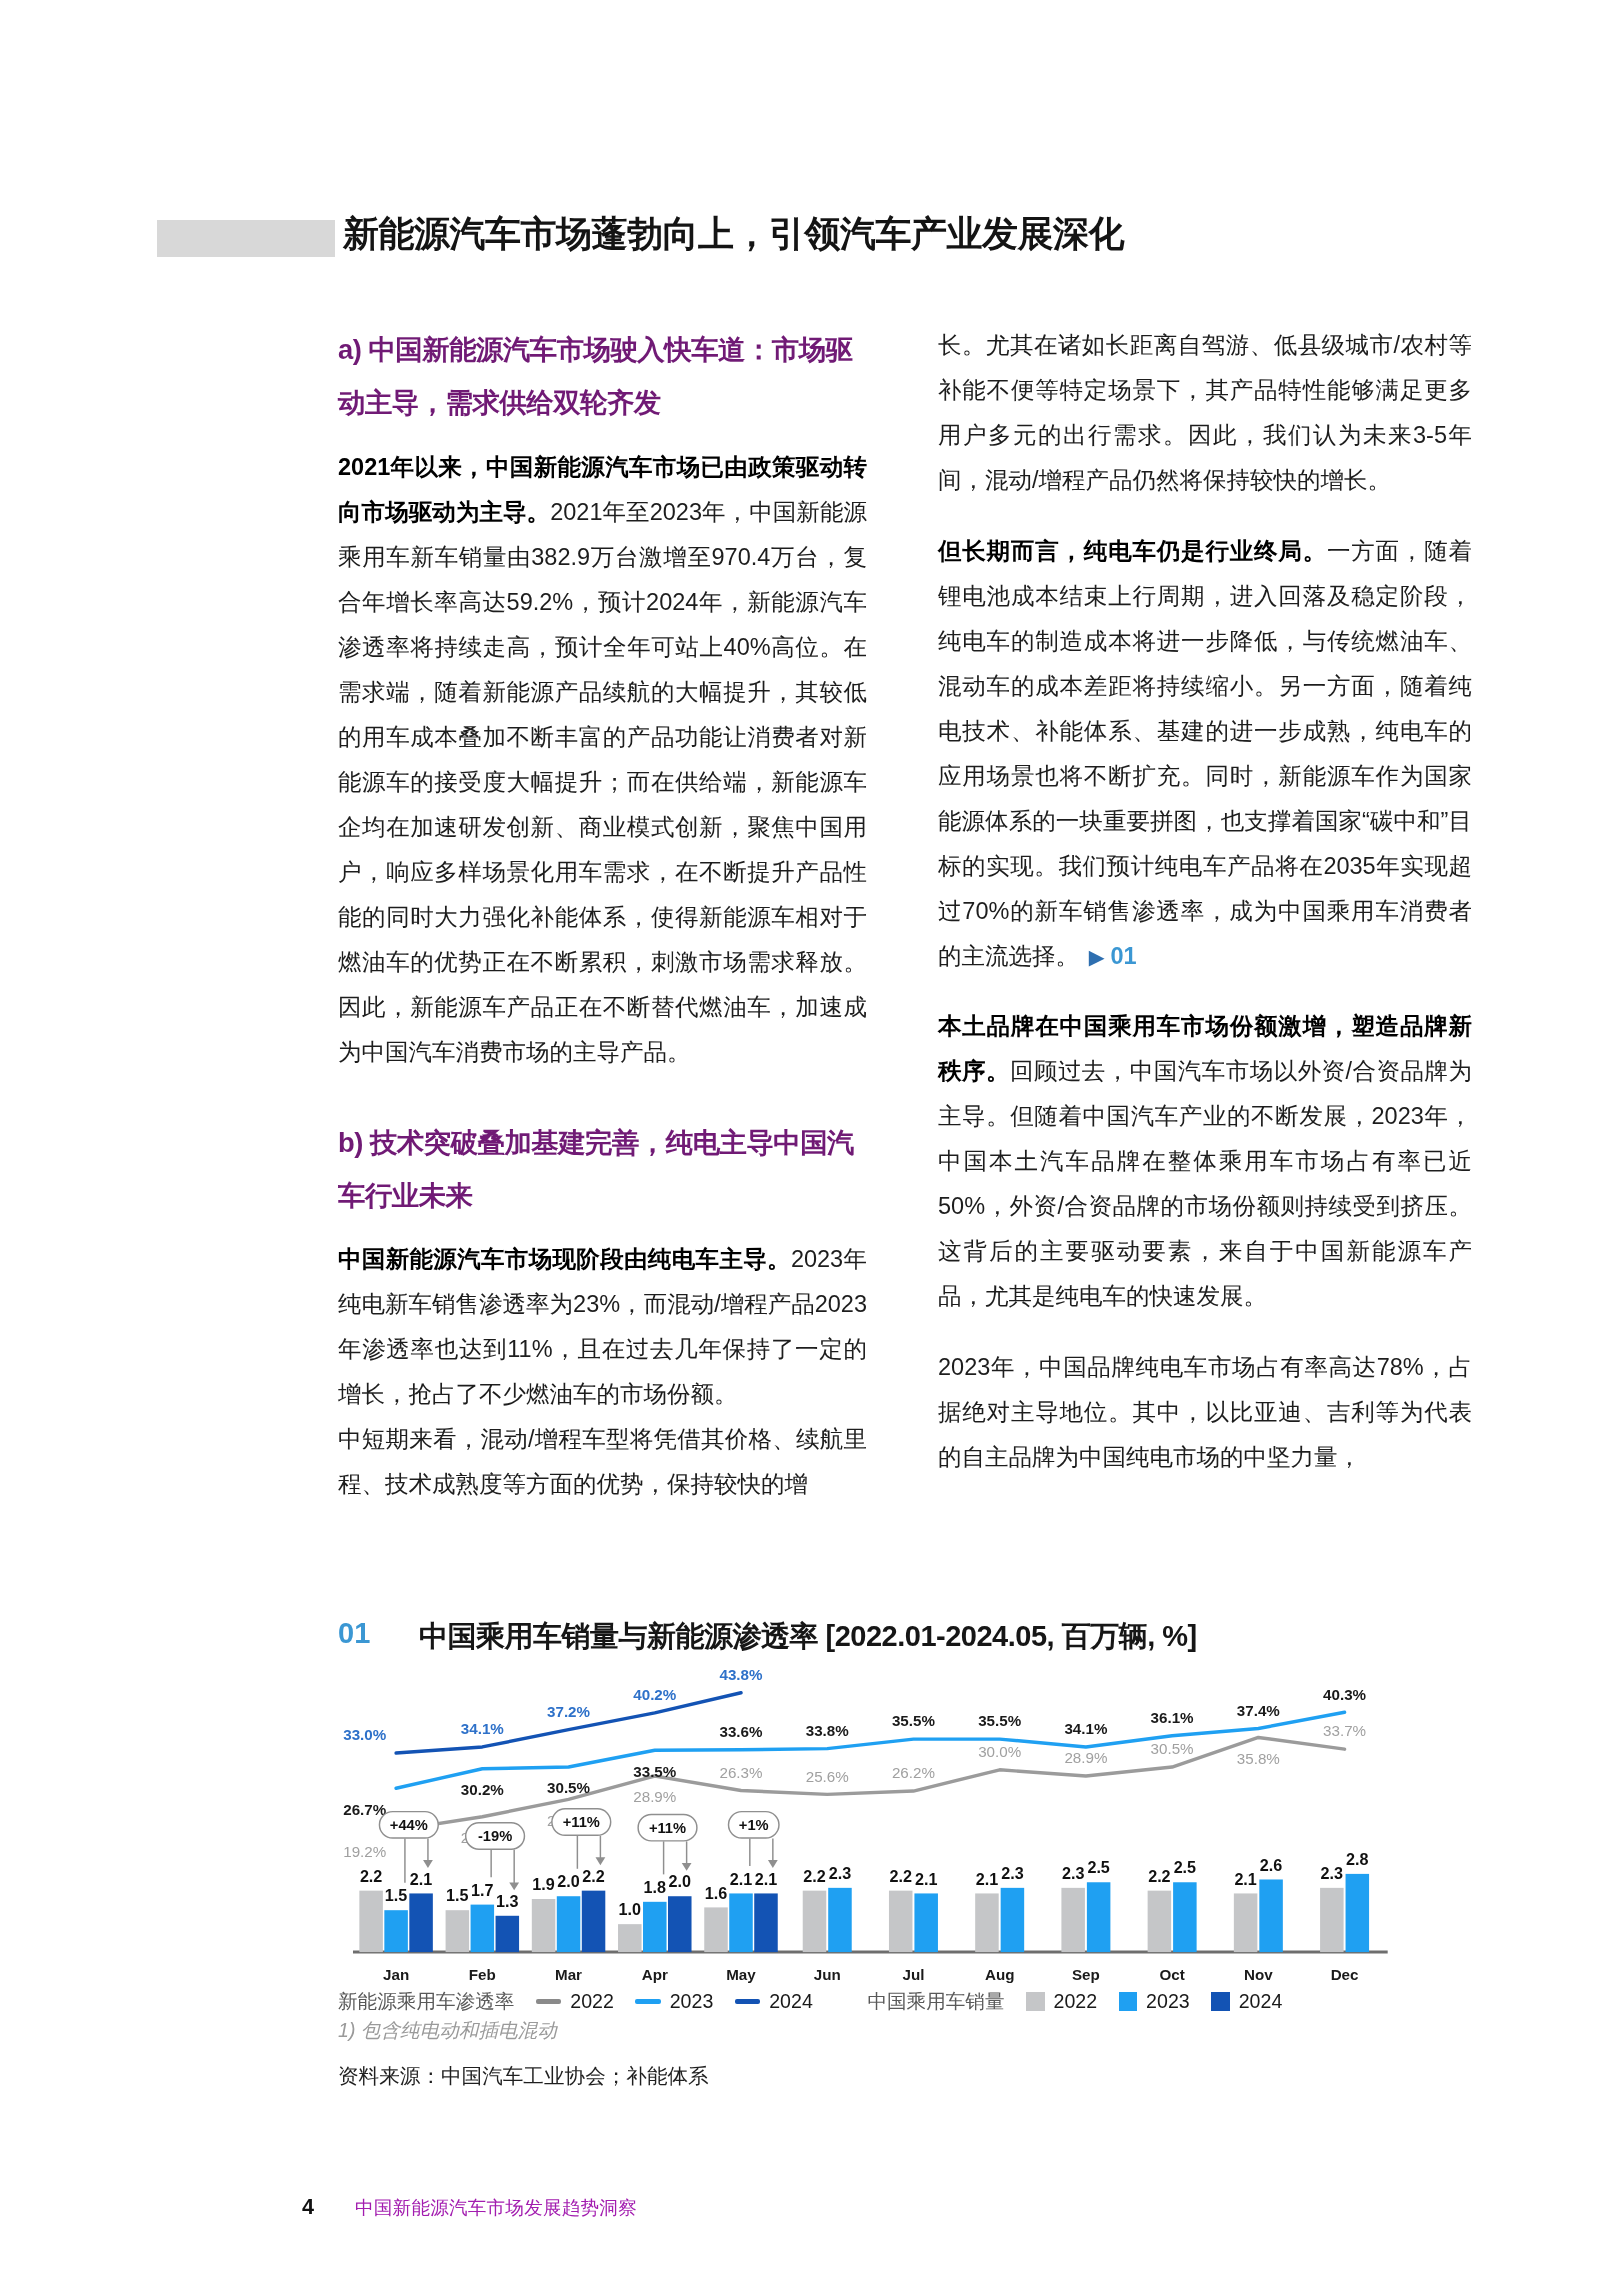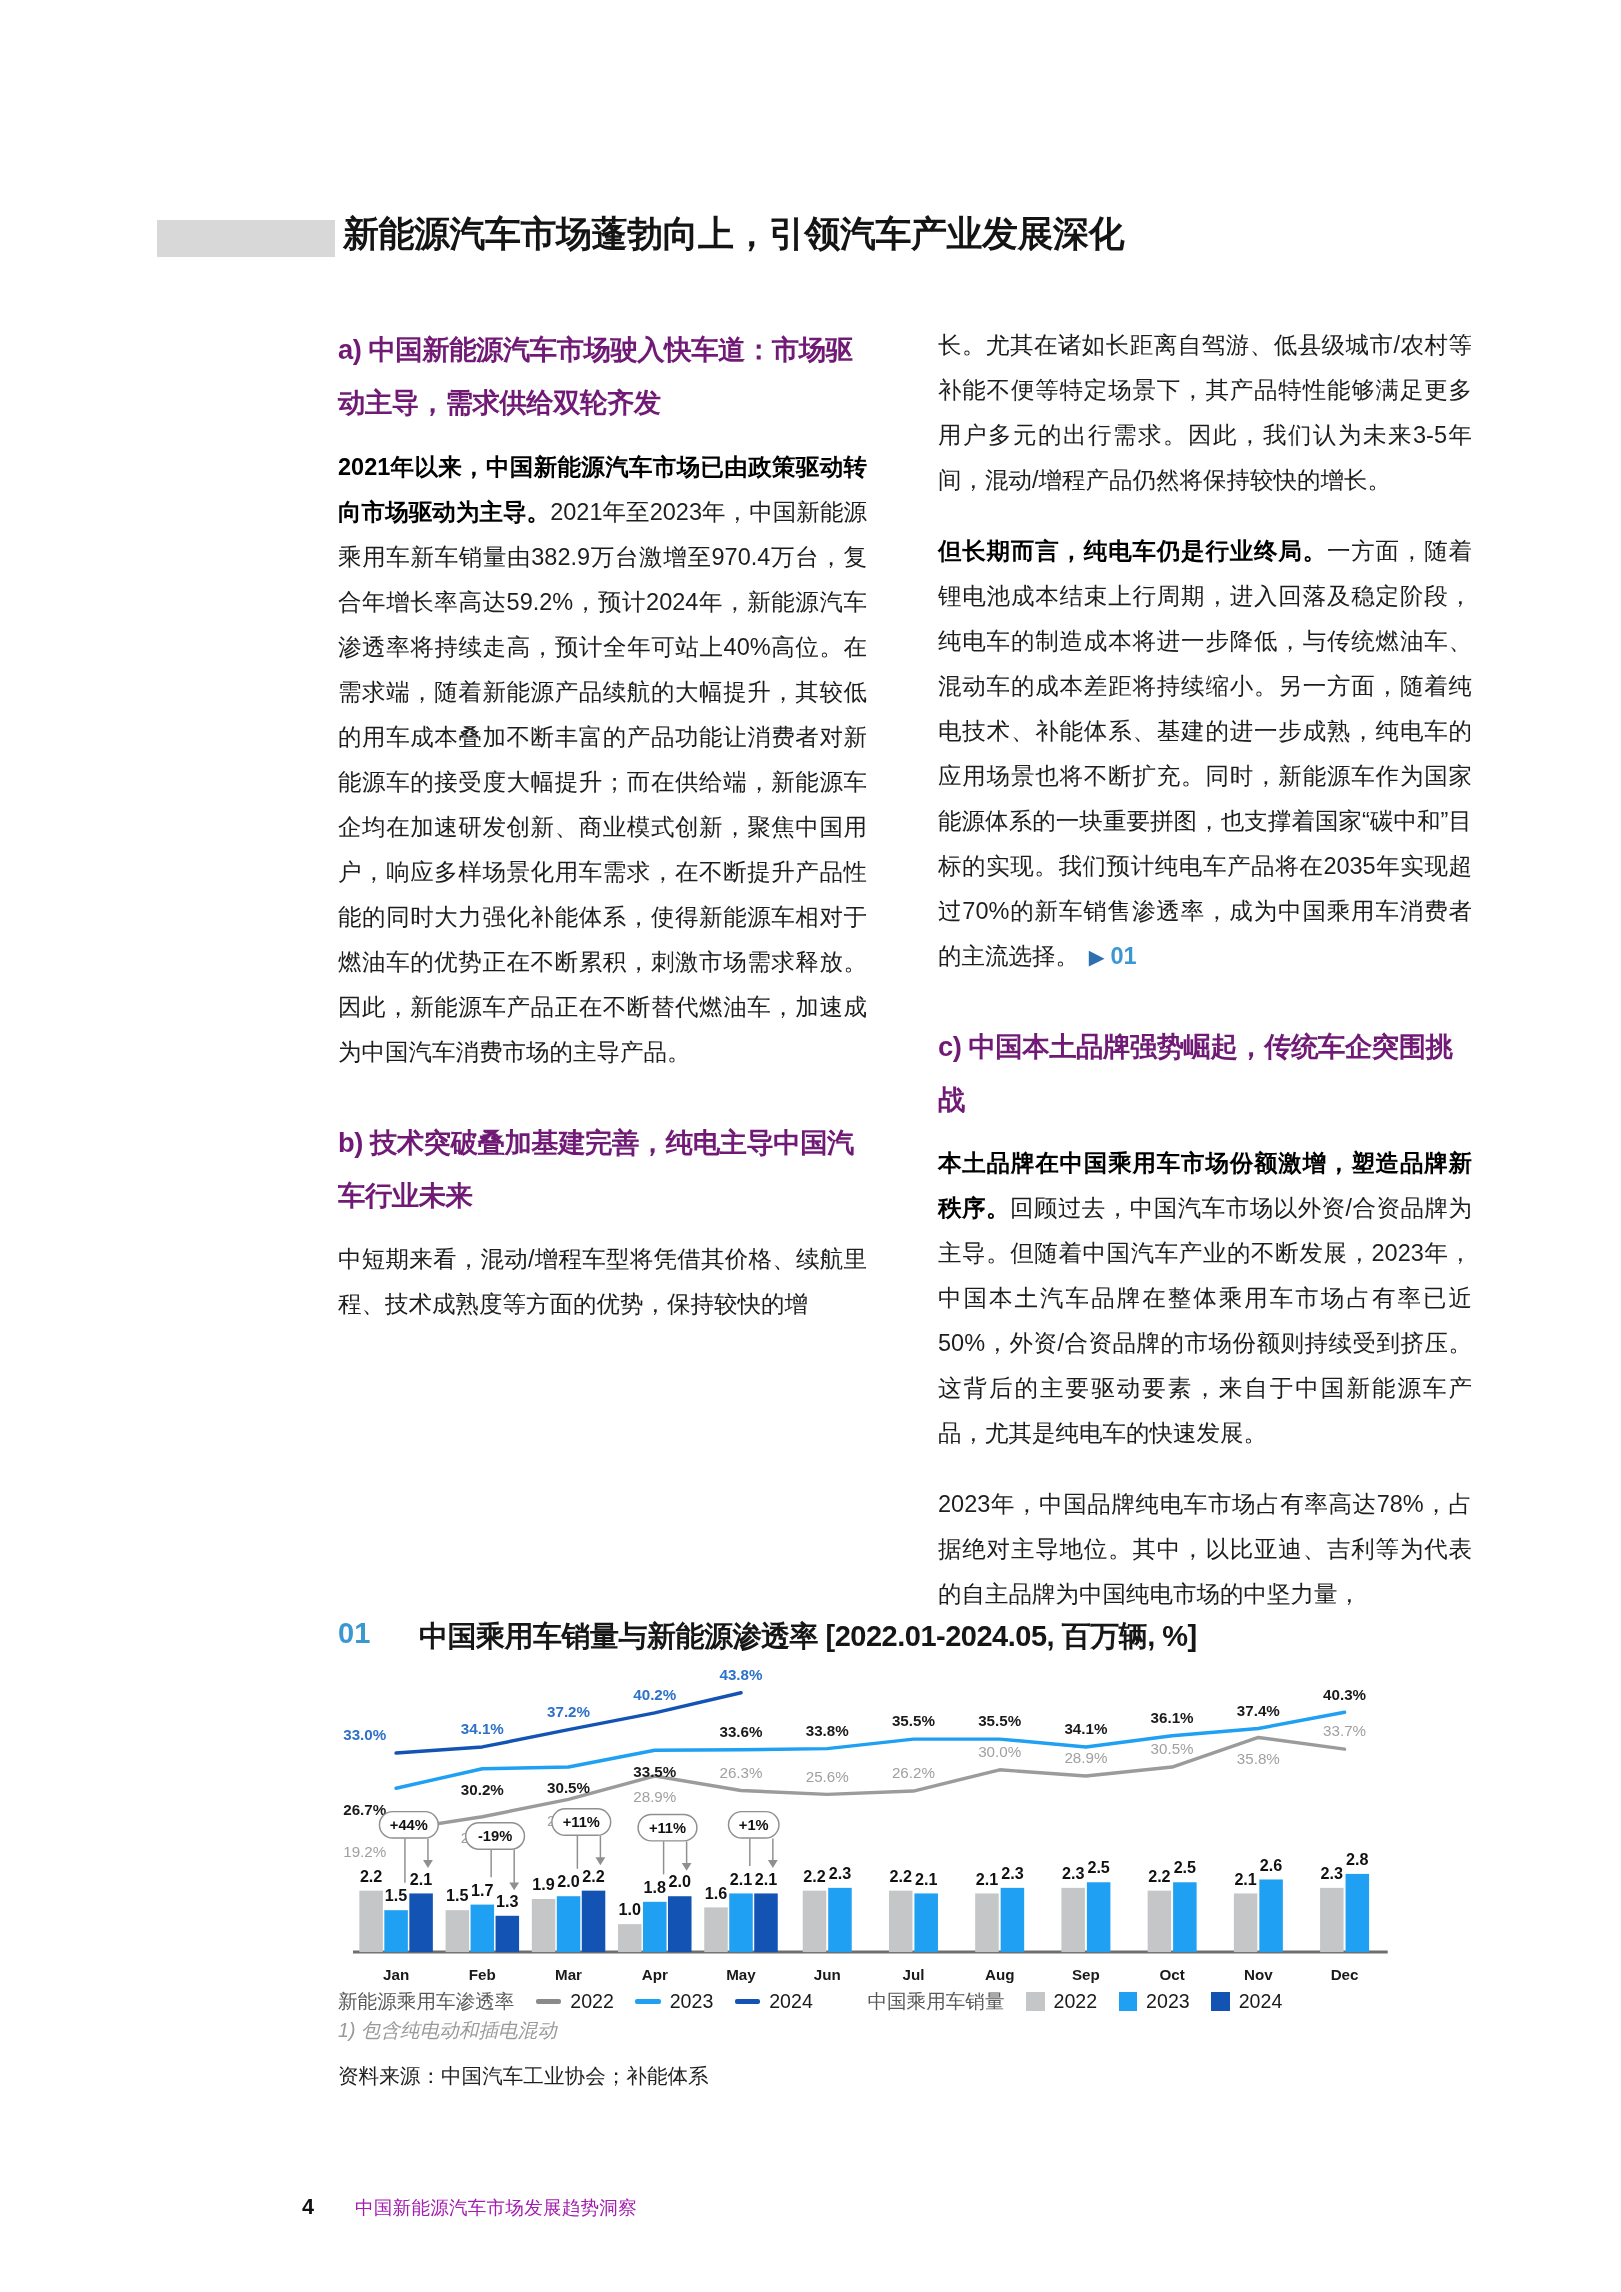--- a/index.html
+++ b/index.html
@@ -59,27 +59,27 @@
 
 <div class="page">
 
   <div class="accent-bar"></div>
   <h1 class="page-title">新能源汽车市场蓬勃向上，引领汽车产业发展深化</h1>
 
   <div class="col col-left">
     <h2 class="sec-heading">a) 中国新能源汽车市场驶入快车道：市场驱动主导，需求供给双轮齐发</h2>
     <p class="body-p"><span class="lead">2021年以来，中国新能源汽车市场已由政策驱动转向市场驱动为主导。</span><span>2021年至2023年，中国新能源乘用车新车销量由382.9万台激增至970.4万台，复合年增长率高达59.2%，预计2024年，新能源汽车渗透率将持续走高，预计全年可站上40%高位。在需求端，随着新能源产品续航的大幅提升，其较低的用车成本叠加不断丰富的产品功能让消费者对新能源车的接受度大幅提升；而在供给端，新能源车企均在加速研发创新、商业模式创新，聚焦中国用户，响应多样场景化用车需求，在不断提升产品性能的同时大力强化补能体系，使得新能源车相对于燃油车的优势正在不断累积，刺激市场需求释放。因此，新能源车产品正在不断替代燃油车，加速成为中国汽车消费市场的主导产品。</span></p>
     <h2 class="sec-heading later">b) 技术突破叠加基建完善，纯电主导中国汽车行业未来</h2>
+    <p class="body-p tight"><span class="lead">中国新能源汽车市场现阶段由纯电车主导。</span><span>2023年纯电新车销售渗透率为23%，而混动/增程产品2023年渗透率也达到11%，且在过去几年保持了一定的增长，抢占了不少燃油车的市场份额。</span></p>
     <p class="body-p">中短期来看，混动/增程车型将凭借其价格、续航里程、技术成熟度等方面的优势，保持较快的增</p>
   </div>
 
   <div class="col col-right">
     <p class="body-p">长。尤其在诸如长距离自驾游、低县级城市/农村等补能不便等特定场景下，其产品特性能够满足更多用户多元的出行需求。因此，我们认为未来3-5年间，混动/增程产品仍然将保持较快的增长。</p>
     <p class="body-p"><span class="lead">但长期而言，纯电车仍是行业终局。</span><span>一方面，随着锂电池成本结束上行周期，进入回落及稳定阶段，纯电车的制造成本将进一步降低，与传统燃油车、混动车的成本差距将持续缩小。另一方面，随着纯电技术、补能体系、基建的进一步成熟，纯电车的应用场景也将不断扩充。同时，新能源车作为国家能源体系的一块重要拼图，也支撑着国家“碳中和”目标的实现。我们预计纯电车产品将在2035年实现超过70%的新车销售渗透率，成为中国乘用车消费者的主流选择。</span><span class="ref"><span class="ref-arrow">▶</span><span class="ref-num">01</span></span></p>
-    <h2 class="sec-heading later">c) 中国本土品牌强势崛起，传统车企突围挑战</h2>
     <p class="body-p"><span class="lead">本土品牌在中国乘用车市场份额激增，塑造品牌新秩序。</span><span>回顾过去，中国汽车市场以外资/合资品牌为主导。但随着中国汽车产业的不断发展，2023年，中国本土汽车品牌在整体乘用车市场占有率已近50%，外资/合资品牌的市场份额则持续受到挤压。 这背后的主要驱动要素，来自于中国新能源车产品，尤其是纯电车的快速发展。</span></p>
     <p class="body-p">2023年，中国品牌纯电车市场占有率高达78%，占据绝对主导地位。其中，以比亚迪、吉利等为代表的自主品牌为中国纯电市场的中坚力量，</p>
   </div>
 
   <span class="chart-index">01</span>
   <span class="chart-title">中国乘用车销量与新能源渗透率 [2022.01-2024.05, 百万辆, %]</span>
 
   <svg id="chart-svg" width="1117" height="353" viewBox="0 0 1140 360">
       <line x1="50" y1="300" x2="1106" y2="300" stroke="#6e6e6e" stroke-width="3"></line>
       <text x="94" y="328" text-anchor="middle" font-size="15.5" font-weight="700" fill="#1a1a1a">Jan</text>

